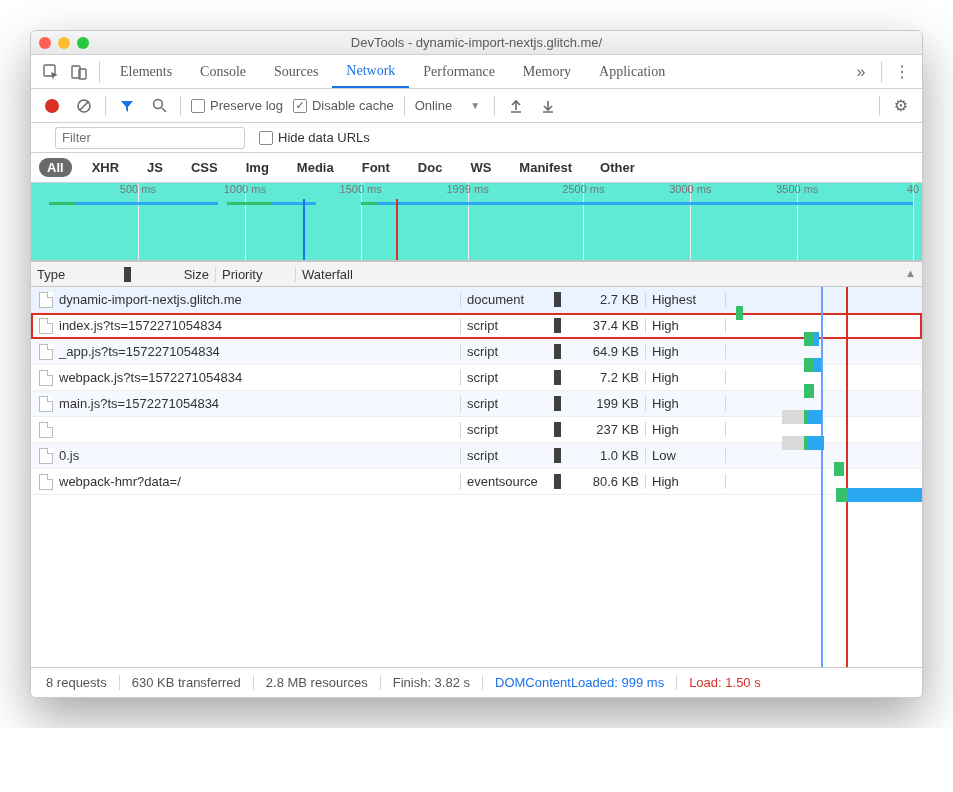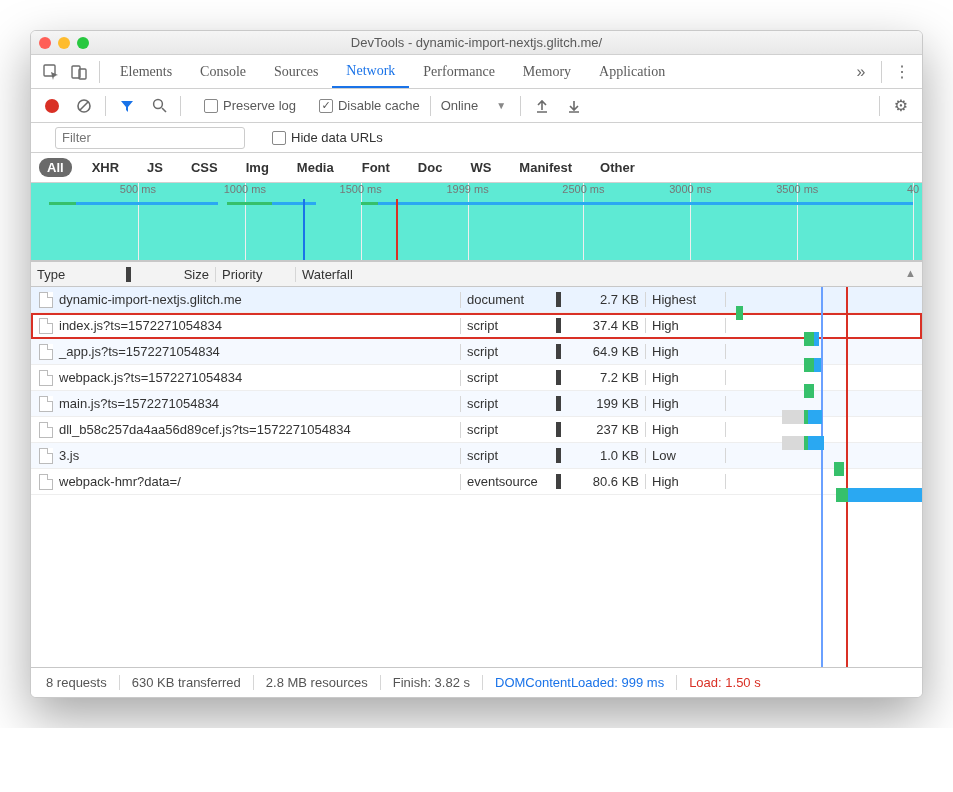--- a/index.html
+++ b/index.html
@@ -57,21 +57,21 @@
   .toolbar {
     display:flex; align-items:center; gap:10px;
     height:34px; border-bottom:1px solid #d0d0d0;
     padding: 0 10px; color:#5a5a5a; font-size:13px;
   }
   .tb-btn { width:22px; height:22px; display:flex; align-items:center; justify-content:center; }
   .record-dot { width:14px; height:14px; border-radius:50%; background:#d93025; }
   .funnel { color:#1a73e8; }
   .checkbox { width:14px; height:14px; border:1px solid #888; border-radius:2px; display:inline-flex; align-items:center; justify-content:center; background:#fff; }
   .checkbox.checked::after { content:"✓"; font-size:11px; color:#555; }
-  .with-label { display:flex; align-items:center; gap:5px;margin-left:13px; }
+  .with-label { display:flex; align-items:center; gap:5px; }
   .vsep { width:1px; height:20px; background:#d0d0d0; }
   .select { display:flex; align-items:center; gap:18px; padding-right:4px; }
   .caret-down { font-size:10px; color:#888; }
   .spacer { flex:1; }
   .gear { font-size:16px; color:#666; }
   
   .filterrow {
     display:flex; align-items:center; gap:14px;
     height:30px; border-bottom:1px solid #d0d0d0; padding:0 24px;
     font-size:13px;
@@ -101,21 +101,21 @@
   .ov-bar-green { position:absolute; top:19px; height:3px; background:#36c06b; }
   .ov-line-blue { position:absolute; top:16px; bottom:0; width:2px; background:#1a73e8; }
   .ov-line-red  { position:absolute; top:16px; bottom:0; width:2px; background:#d93025; }
   
   .hdr {
     display:flex; align-items:center; height:26px;
     background:#f3f3f3; border-top:1px solid #c7c7c7; border-bottom:1px solid #c7c7c7;
     font-size:13px; color:#333;
   }
   .col-name { flex:0 0 430px; padding-left:8px; border-right:1px solid #d6d6d6; }
-  .col-type { flex:0 0 100px; padding-left:6px; border-right:5px solid #404040; }
+  .col-type { flex:0 0 100px; padding-left:6px; border-right:7px solid #404040; }
   .col-size { flex:0 0 85px;  padding-right:6px; text-align:right; border-right:1px solid #d6d6d6; }
   .col-prio { flex:0 0 80px;  padding-left:6px; border-right:1px solid #d6d6d6; }
   .col-wf   { flex:1; padding-left:6px; position:relative; }
   .sort-arrow { float:right; margin-right:6px; color:#888; font-size:11px; }
   
   .rows { height:380px; background:#fff; position:relative; overflow:hidden; }
   .row {
     display:flex; align-items:center; height:26px;
     border-bottom:1px solid #eee; font-size:13px;
   }
@@ -386,39 +386,38 @@
             <div class="wf-vline-red" style="left: 120px;"></div>
             <div class="wf-bar wf-grey" style="left: 50px; width: 22px;"></div>
             <div class="wf-bar wf-green" style="left: 72px; width: 4px;"></div>
             <div class="wf-bar wf-blue" style="left: 76px; width: 14px;"></div>
           </div>
         </div>
       </div>
       <div class="row">
         <div class="col-name">
           <span class="file-icon"></span>
-          <span>dll_b58c257da4aa56d89cef.js?ts=1572271054834</span>
         </div>
         <div class="col-type">script</div>
         <div class="col-size">237 KB</div>
         <div class="col-prio">High</div>
         <div class="col-wf">
           <div class="wf-cell">
             <div class="wf-vline-blue" style="left: 95px;"></div>
             <div class="wf-vline-red" style="left: 120px;"></div>
             <div class="wf-bar wf-grey" style="left: 50px; width: 22px;"></div>
             <div class="wf-bar wf-green" style="left: 72px; width: 4px;"></div>
             <div class="wf-bar wf-blue" style="left: 76px; width: 16px;"></div>
           </div>
         </div>
       </div>
       <div class="row even">
         <div class="col-name">
           <span class="file-icon"></span>
-          <span>3.js</span>
+          <span>0.js</span>
         </div>
         <div class="col-type">script</div>
         <div class="col-size">1.0 KB</div>
         <div class="col-prio">Low</div>
         <div class="col-wf">
           <div class="wf-cell">
             <div class="wf-vline-blue" style="left: 95px;"></div>
             <div class="wf-vline-red" style="left: 120px;"></div>
             <div class="wf-bar wf-green" style="left: 102px; width: 10px;"></div>
           </div>

